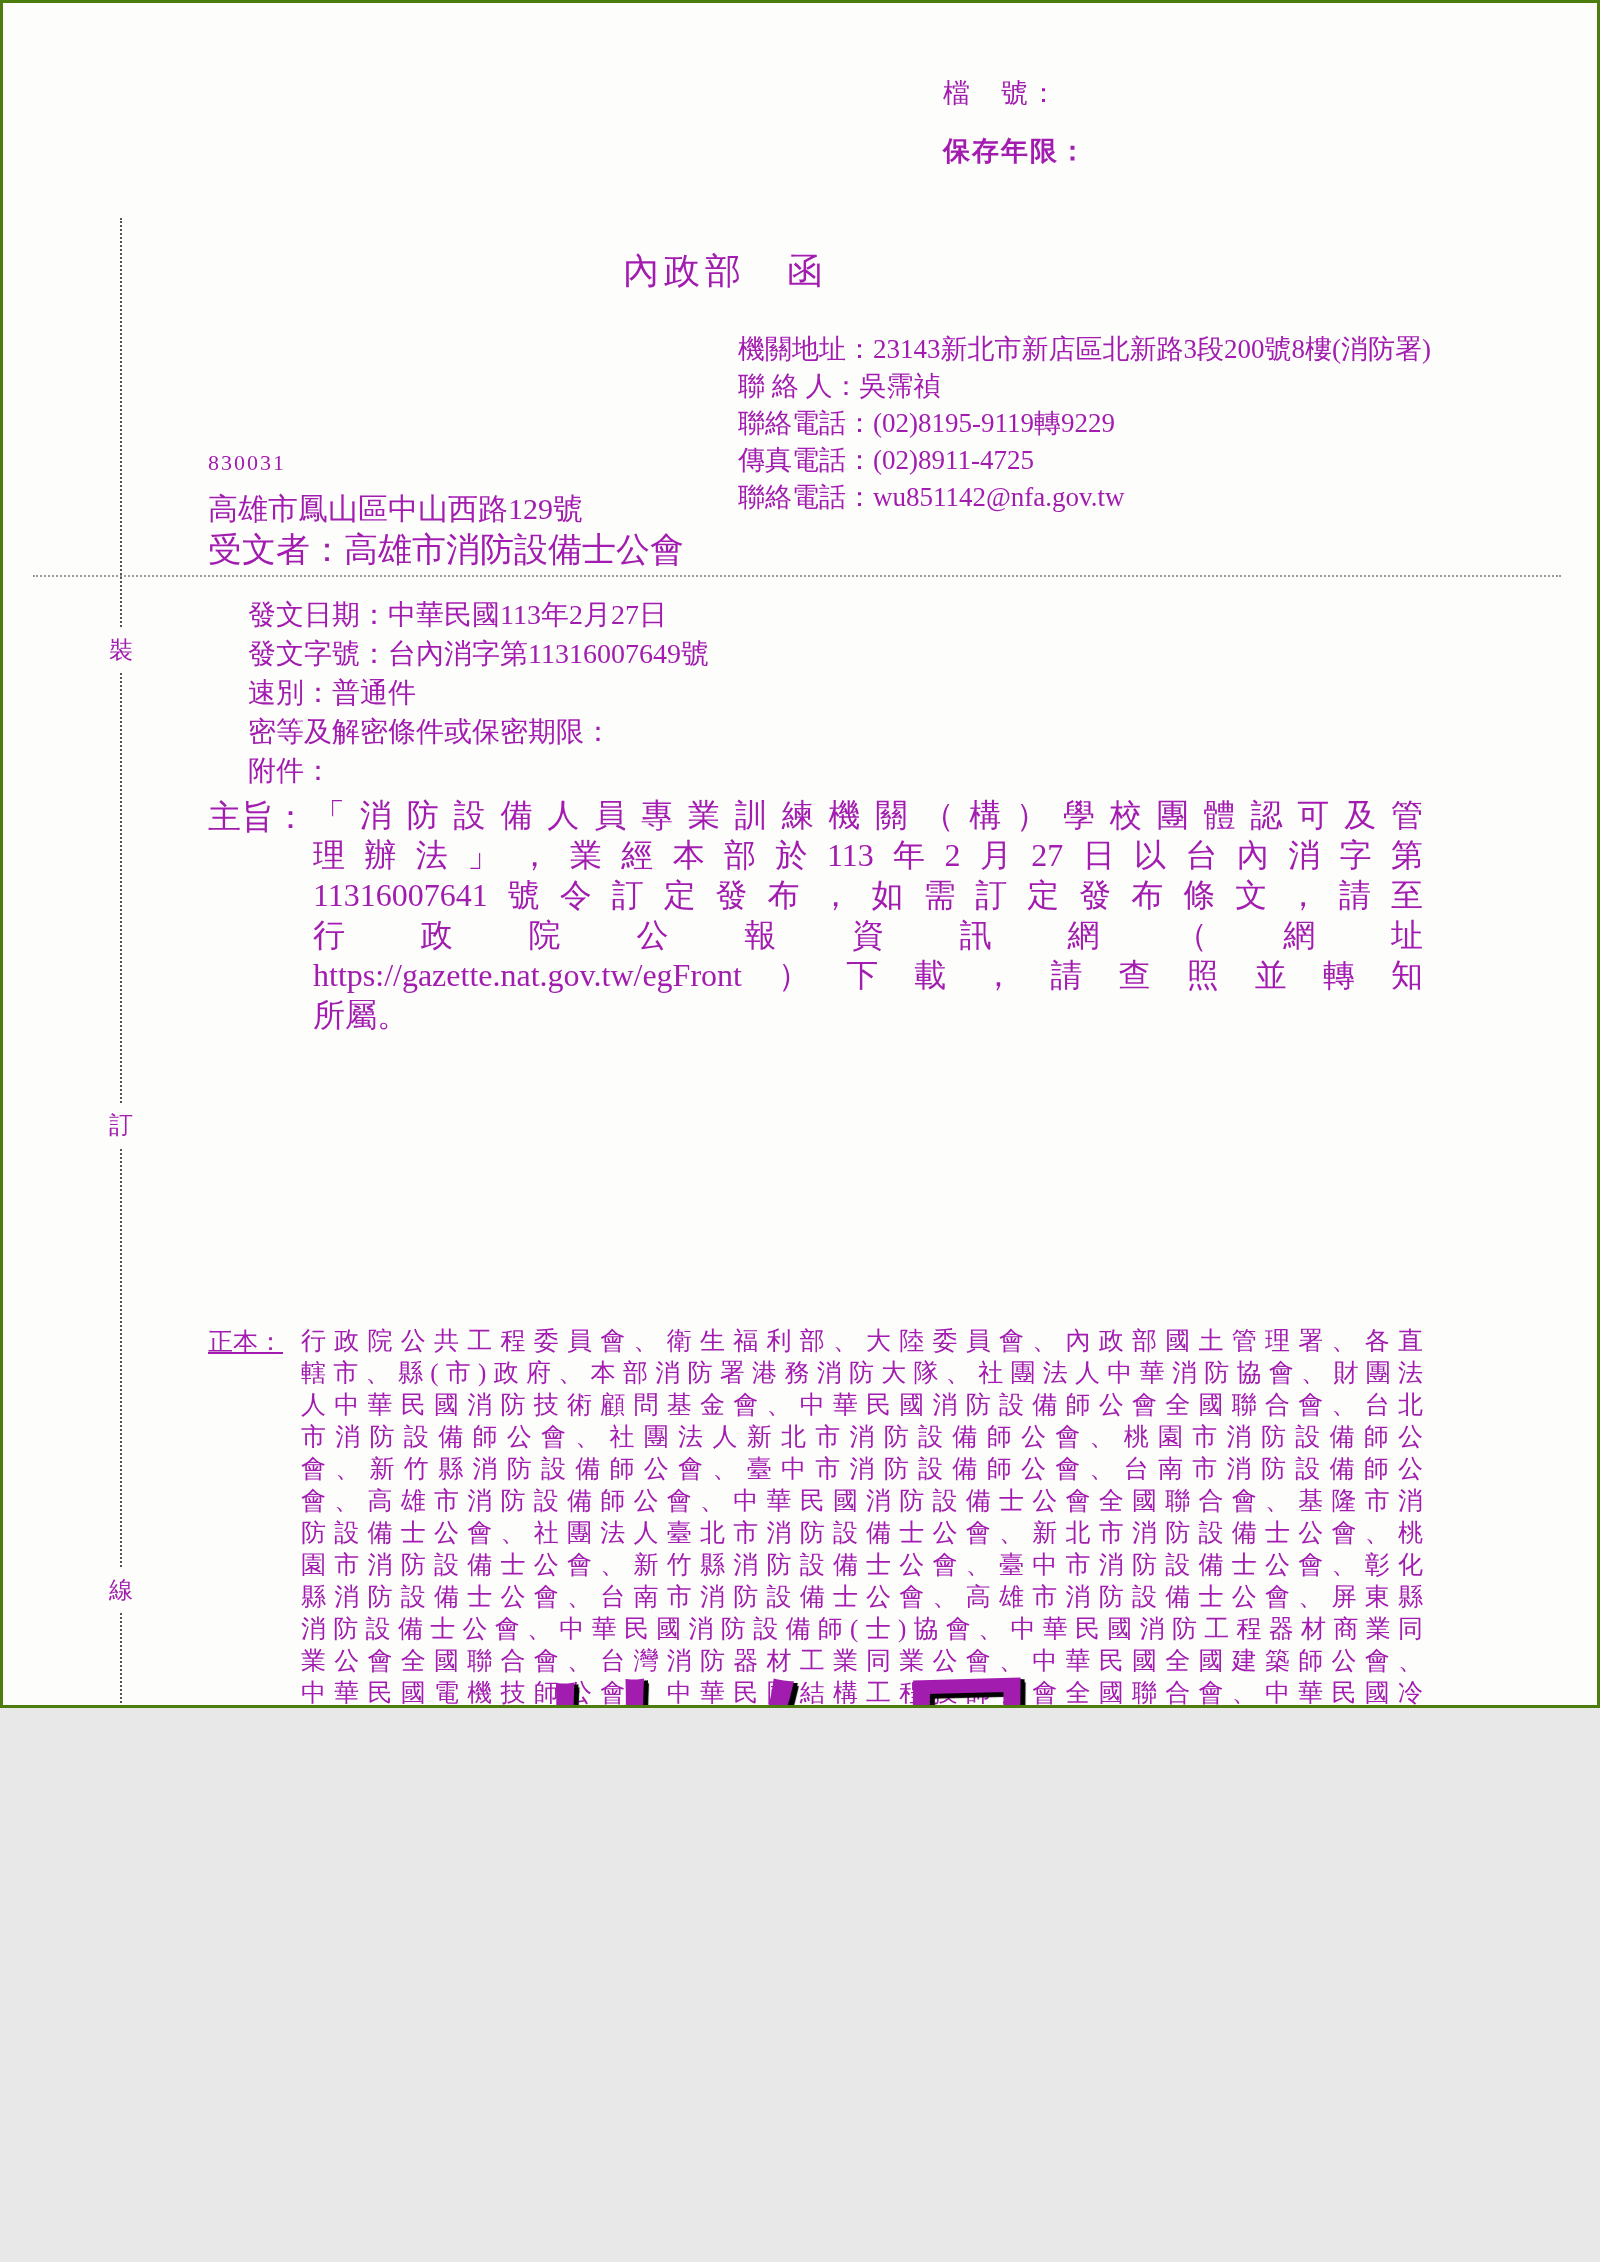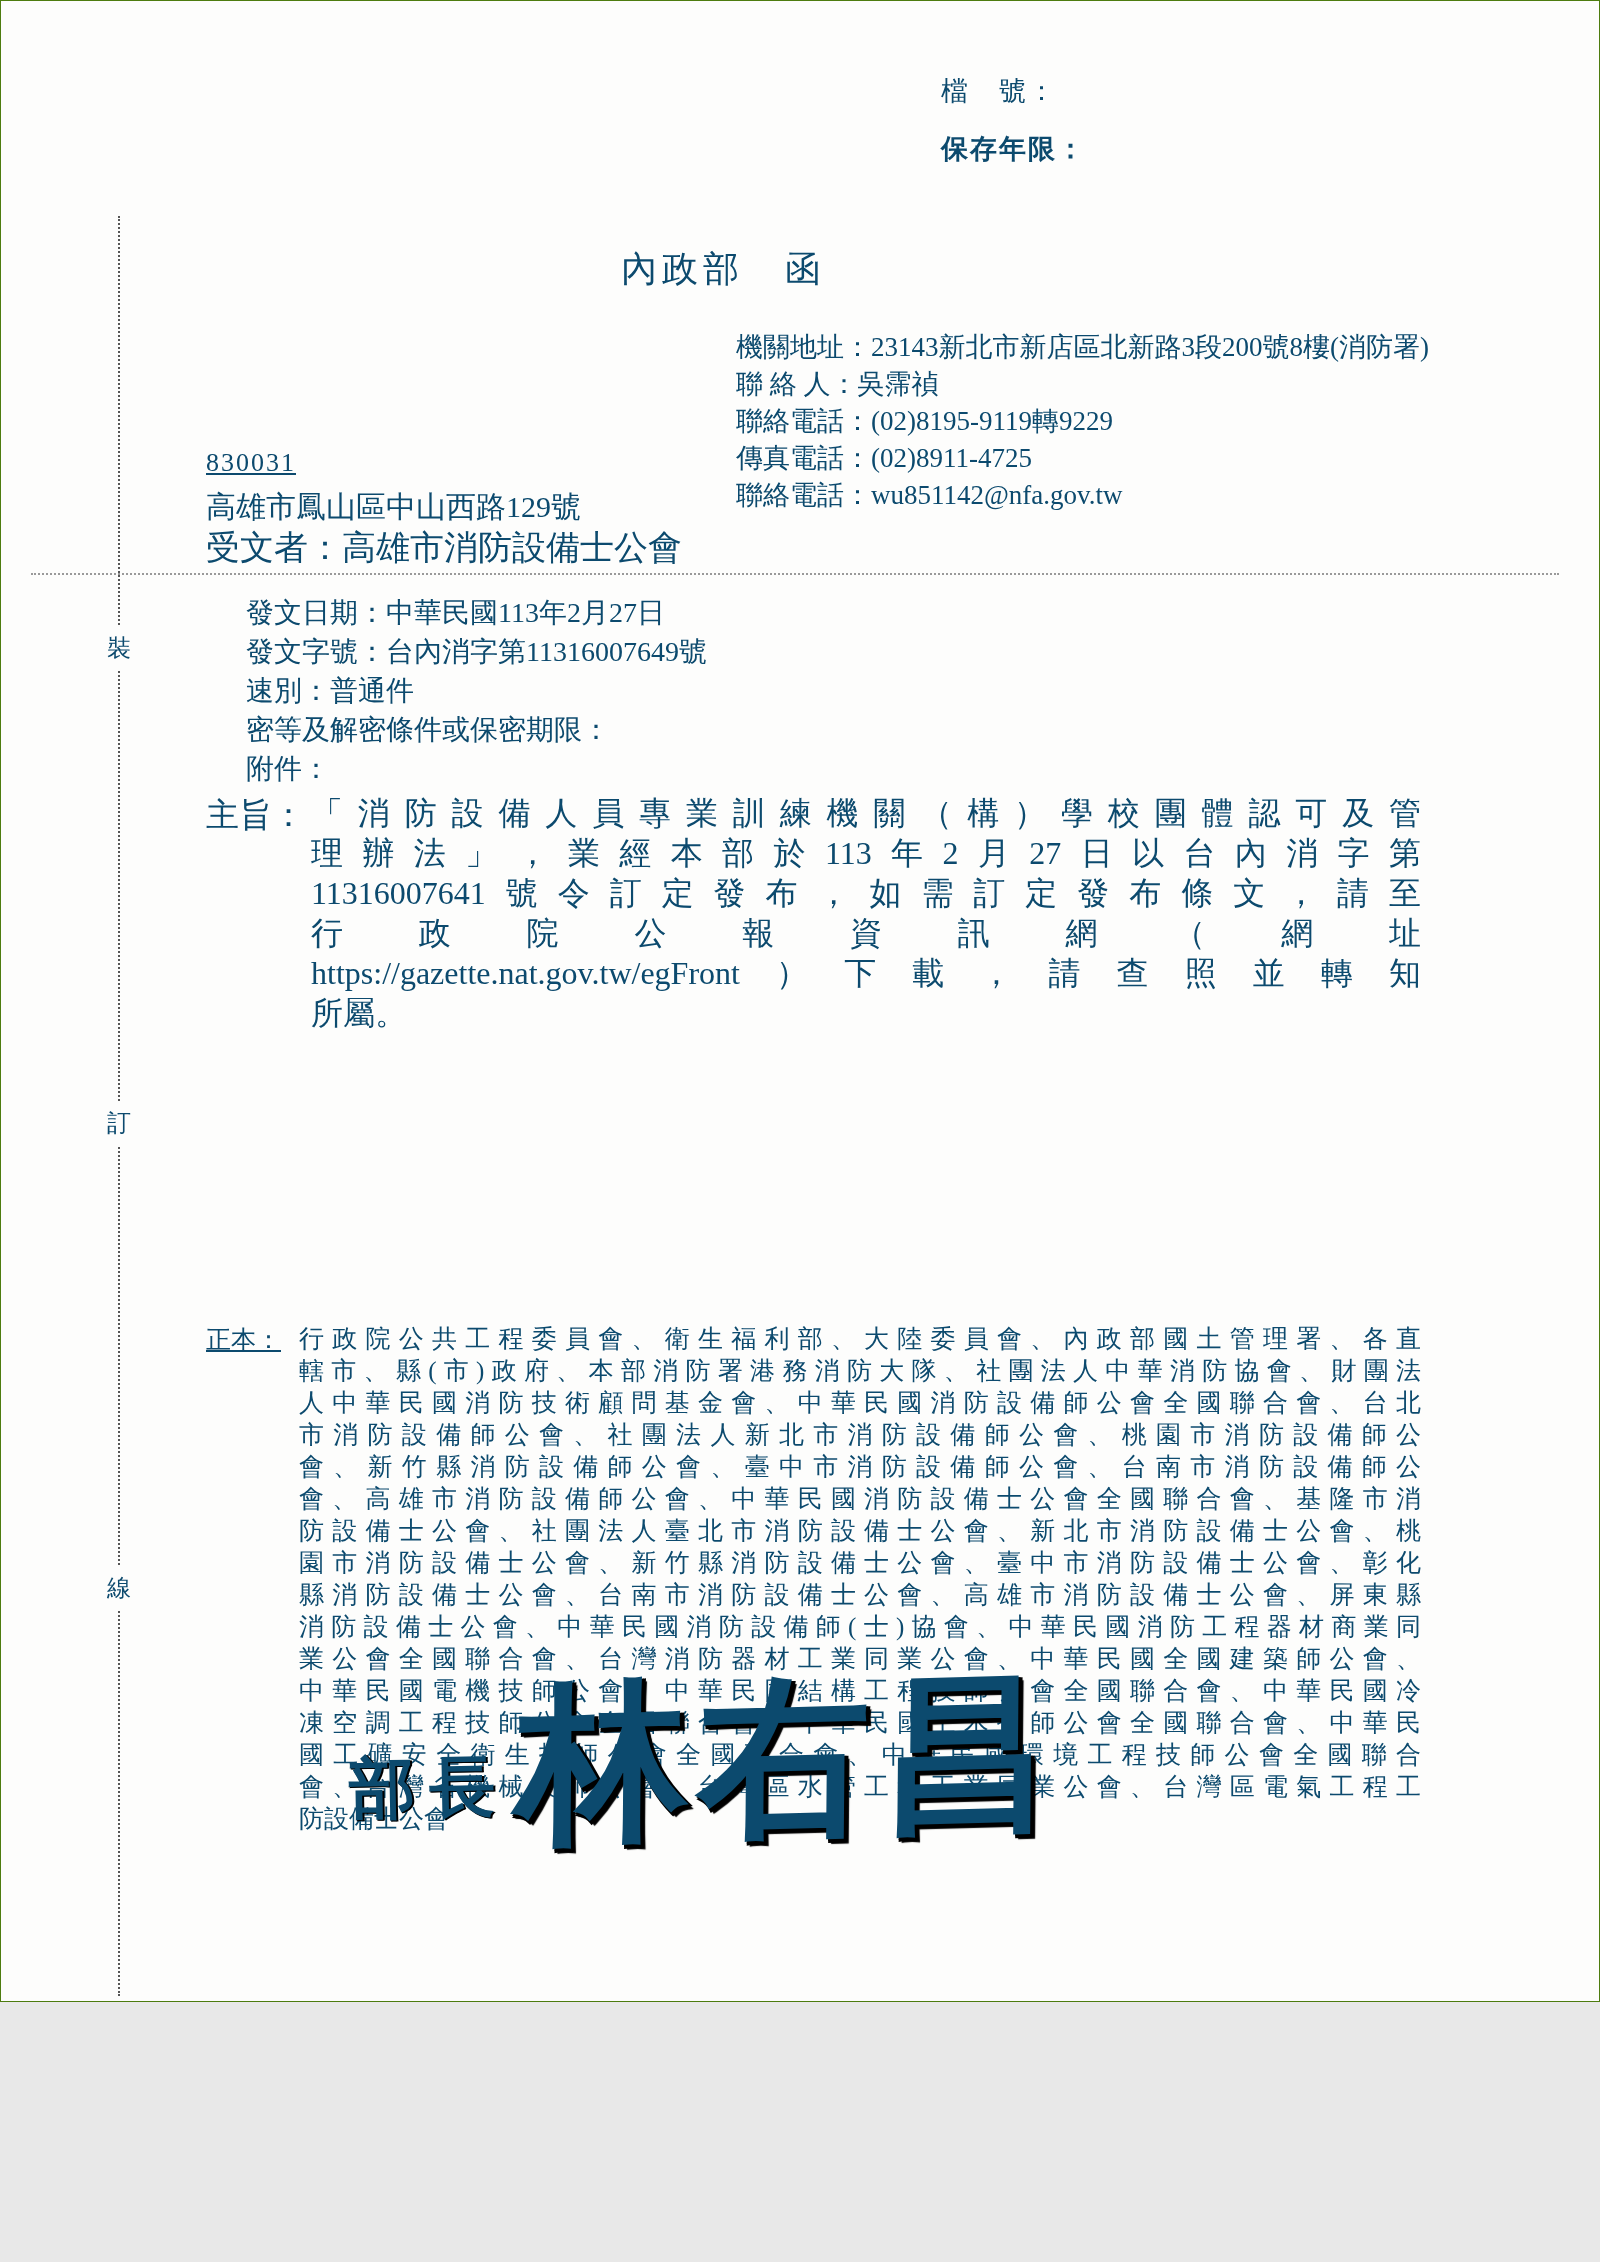--- a/index.html
+++ b/index.html
@@ -1,34 +1,34 @@
 <!DOCTYPE html>
 <html lang="zh-Hant"><head>
 <meta charset="utf-8">
 <style>
   html,body{margin:0;padding:0;background:#e8e8e8;}
   .page{
     position:relative;
-    width:1600px;height:2002px;
+    width:1600px;height:1708px;
     background:#fdfdfc;
-    border:1px solid #4d7c0f;
+    border:3px solid #4d7c0f;
     box-sizing:border-box;
     overflow:hidden;
     font-family:"Liberation Serif","DejaVu Serif",serif;
-    color:#0c4a6e;
+    color:#a21caf;
   }
   .abs{position:absolute;}
   
   .archive-line{font-size:27px;letter-spacing:2px;}
   
   .doc-title{font-size:36px;letter-spacing:5px;font-weight:normal;}
   
   .sender-block{font-size:27px;line-height:37px;white-space:nowrap;}
   
-  .zip{font-size:26px;letter-spacing:2px;text-decoration:underline;}
+  .zip{font-size:22px;letter-spacing:2px;}
   .recv-addr{font-size:30px;}
   .recv-line{font-size:34px;}
   
   .fold-line{border-top:2px dotted #9a9a9a;height:0;}
   
   .meta-block{font-size:28px;line-height:39px;white-space:nowrap;margin-left:40px;}
   
   .hang{position:relative;}
   .hang .hang-label{position:absolute;left:0;top:0;}
   .subject-label{font-size:33px;}

